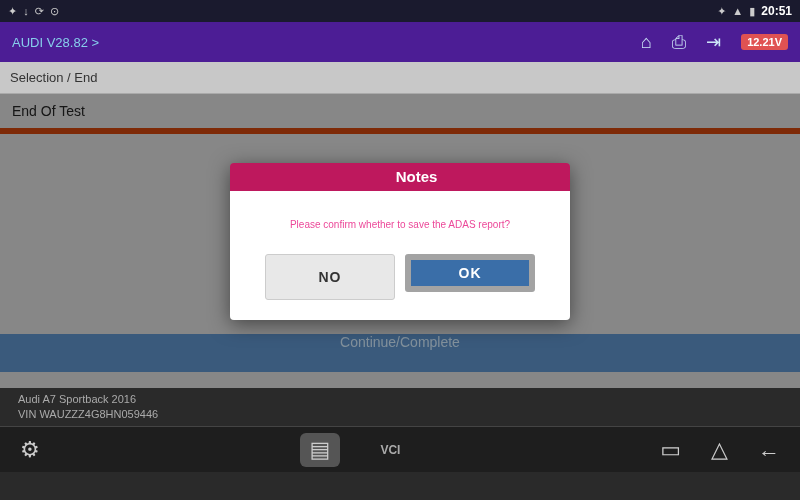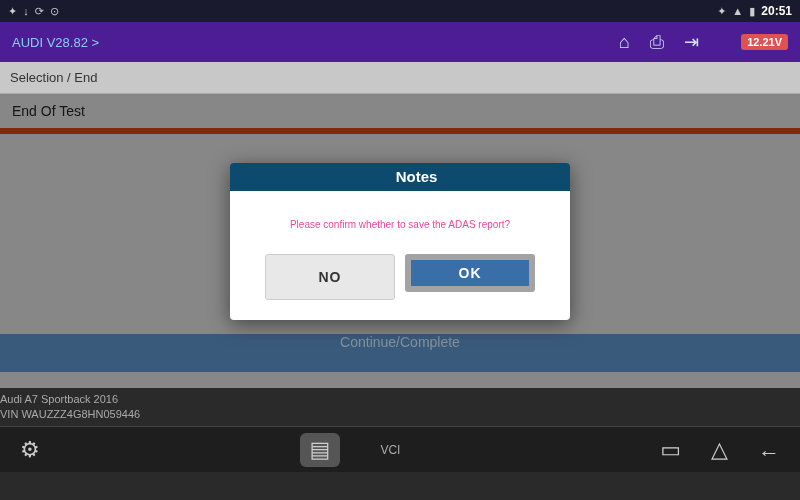--- a/index.html
+++ b/index.html
@@ -70,21 +70,20 @@
       font-size: 18px;
       cursor: pointer;
     }
     .voltage-badge {
       background: #e05252;
       color: white;
       font-size: 11px;
       padding: 2px 6px;
       border-radius: 3px;
       font-weight: bold;
-      margin-left: 22px;
     }
 
     
     .breadcrumb-bar {
       height: 32px;
       background: #c8c8c8;
       display: flex;
       align-items: center;
       padding: 0 10px;
       border-bottom: 1px solid #aaa;
@@ -131,21 +130,21 @@
       color: #c8dff0;
       font-size: 14px;
     }
 
     
     .info-bar {
       height: 38px;
       background: #2a2a2a;
       display: flex;
       align-items: center;
-      padding: 0 0;
+      padding: 0 18px;
     }
     .info-bar-text {
       color: #aaa;
       font-size: 11px;
       line-height: 1.4;
     }
 
     
     .nav-bar {
       height: 46px;
@@ -189,21 +188,21 @@
     }
 
     
     .dialog {
       width: 340px;
       border-radius: 4px;
       overflow: hidden;
       box-shadow: 0 4px 20px rgba(0,0,0,0.5);
     }
     .dialog-title-bar {
-      background: #0c4a6e;
+      background: #be185d;
       height: 28px;
       display: flex;
       align-items: center;
       justify-content: center;
       padding-left: 33px;
     }
     .dialog-title {
       color: white;
       font-size: 15px;
       font-weight: bold;
@@ -310,20 +309,20 @@
   <div class="info-bar-text">
     <div>Audi A7 Sportback 2016</div>
     <div>VIN WAUZZZ4G8HN059446</div>
   </div>
 </div>
 
 <div class="nav-bar">
   <span class="nav-icon">⚙</span>
   <div class="nav-center">
     <span class="nav-icon nav-icon-active">▤</span>
-    <span class="nav-icon" style="font-size:12px;font-weight:normal;color:#aaa;">VCI</span>
+    <span class="nav-icon" style="font-size:12px;font-weight:bold;color:#aaa;">VCI</span>
   </div>
   <div style="display:flex;gap:30px;">
     <span class="nav-icon">▭</span>
     <span class="nav-icon">△</span>
     <span class="nav-icon">←</span>
   </div>
 </div>
 
 </body></html>

